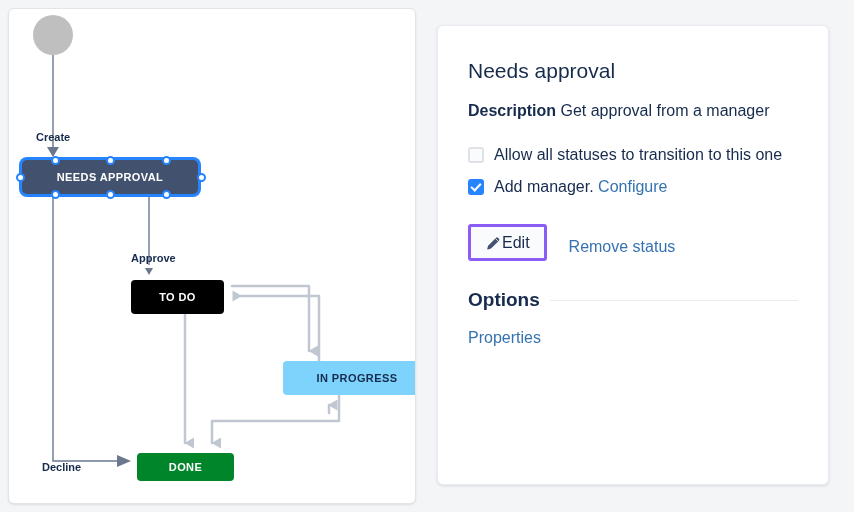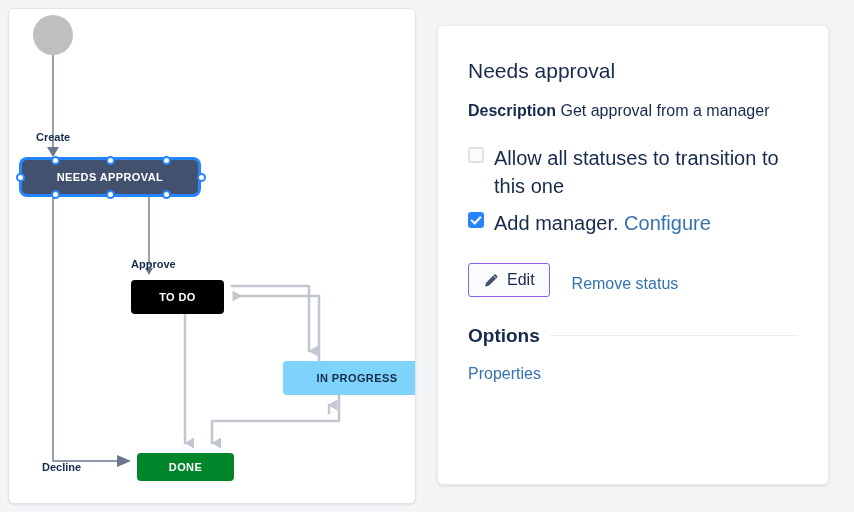--- a/index.html
+++ b/index.html
@@ -74,21 +74,21 @@
 
   .edge-label {
     position: absolute;
     font-size: 11px;
     font-weight: bold;
     color: #172b4d;
     white-space: nowrap;
     user-select: none;
   }
   .lbl-create  { left: 27px;  top: 122px; }
-  .lbl-approve { left: 122px; top: 249px; }
+  .lbl-approve { left: 122px; top: 243px; }
   .lbl-decline { left: 33px;  top: 452px; }
 
   
   #details-card {
     position: absolute;
     left: 437px; top: 25px;
     width: 392px; height: 460px;
     background: #ffffff;
     border: 1px solid #ebecf0;
     border-radius: 6px;
@@ -135,38 +135,37 @@
   .cbox.on::after {
     content: "";
     position: absolute;
     left: 3px; top: 0px;
     width: 4px; height: 8px;
     border: solid #ffffff;
     border-width: 0 2px 2px 0;
     transform: rotate(43deg);
   }
   .check-label {
-    font-size: 20px;
+    font-size: 16px;
     color: #172b4d;
     line-height: 1.4;
     max-width: 300px;
   }
   .link { color: #3572b0; text-decoration: none; cursor: pointer; margin-top: 8px; }
 
   #action-row {
     display: flex;
     align-items: center;
     margin-top: 26px;
   }
   #edit-button {
     display: inline-flex;
     align-items: center;
-    gap: 7px;
     background: #fafbfc;
-    border: 1px solid #8b5cf6;
+    border: 3px solid #8b5cf6;
     border-radius: 3px;
     padding: 6px 14px;
     font-size: 16px;
     color: #172b4d;
     cursor: pointer;
     line-height: 1.2;
   }
   #remove-status-link {
     font-size: 16px;
     margin-left: 22px;

